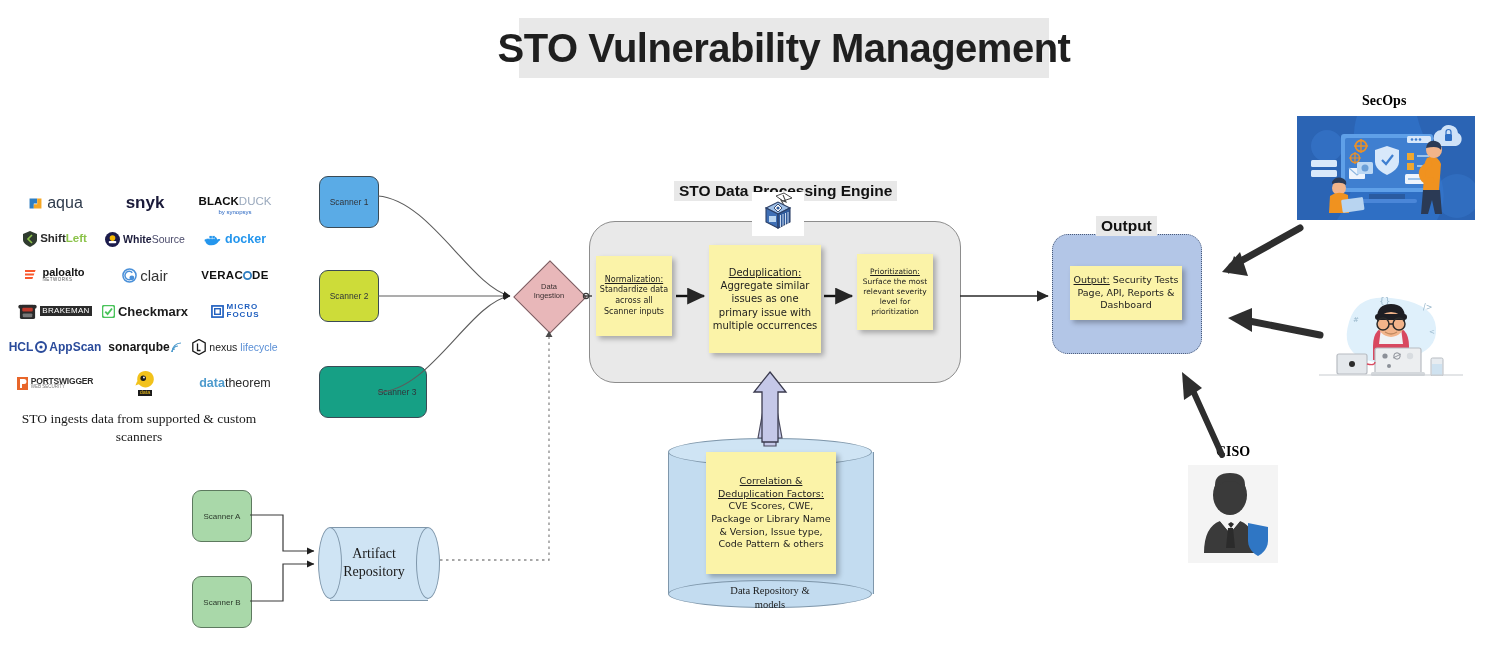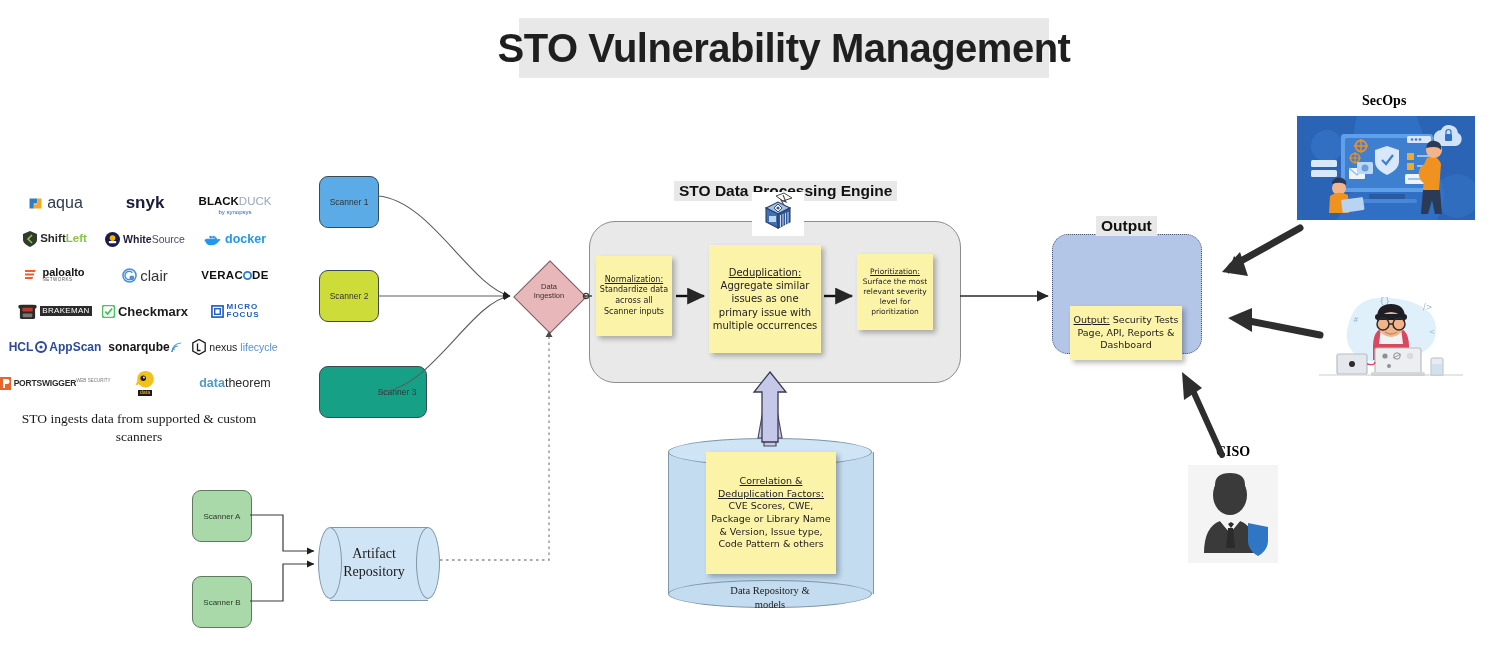--- a/index.html
+++ b/index.html
@@ -92,21 +92,21 @@
     font-family:"DejaVu Sans", sans-serif;
     color:#1d1d1d;text-align:center;line-height:1.32;
     display:flex;flex-direction:column;align-items:center;justify-content:center;
     padding:4px 3px;box-sizing:border-box;
   }
   .sticky u{text-decoration:underline;}
   #note-normalization{left:596px;top:256px;width:76px;height:80px;font-size:8px;}
   #note-dedup{left:709px;top:245px;width:112px;height:108px;font-size:10px;}
   #note-prioritization{left:857px;top:254px;width:76px;height:76px;font-size:7.5px;}
   #note-factors{left:706px;top:452px;width:130px;height:122px;font-size:9.5px;}
-  #note-output{left:1070px;top:266px;width:112px;height:54px;font-size:9.5px;margin-top:40px;}
+  #note-output{left:1070px;top:266px;width:112px;height:54px;font-size:9.5px;}
 
   
   #cube-icon{left:752px;top:192px;width:52px;height:44px;background:#fff;}
 
   
   #data-repo{left:668px;top:438px;width:204px;height:170px;}
   #data-repo .cyl-body{
     position:absolute;left:0;top:14px;width:204px;height:142px;
     background:#c3dcf0;border-left:1.2px solid #7f97ab;border-right:1.2px solid #7f97ab;
   }
@@ -338,21 +338,21 @@
         </span>
       </div>
 
       <div class="logo-cell">
         <span class="lg">
           <svg width="11" height="13" viewBox="0 0 11 13">
             <rect x="0" y="0" width="11" height="13" fill="#e8662a"></rect>
             <path d="M3 2 h4 a2.5 2.5 0 0 1 0 5 H3 Z" fill="#fff"></path>
               <rect x="3" y="7" width="2" height="4" fill="#fff"></rect>
           </svg>
-          <span style="display:flex;flex-direction:row;line-height:1">
+          <span style="display:flex;flex-direction:column;line-height:1">
             <b style="font-size:8.5px;color:#2b2b2b;letter-spacing:-0.2px">PORTSWIGGER</b>
             <span style="font-size:4.5px;color:#777">WEB SECURITY</span>
           </span>
         </span>
       </div>
 
       <div class="logo-cell">
         <span style="display:flex;flex-direction:column;align-items:center;line-height:1">
           <svg width="21" height="22" viewBox="0 0 22 24">
             <path d="M11 1 C17 1 20 5 20 10 C20 15 16 19 11 19 C6 19 2 15 2 10 C2 5 5 1 11 1 Z" fill="#f2c21b"></path>

